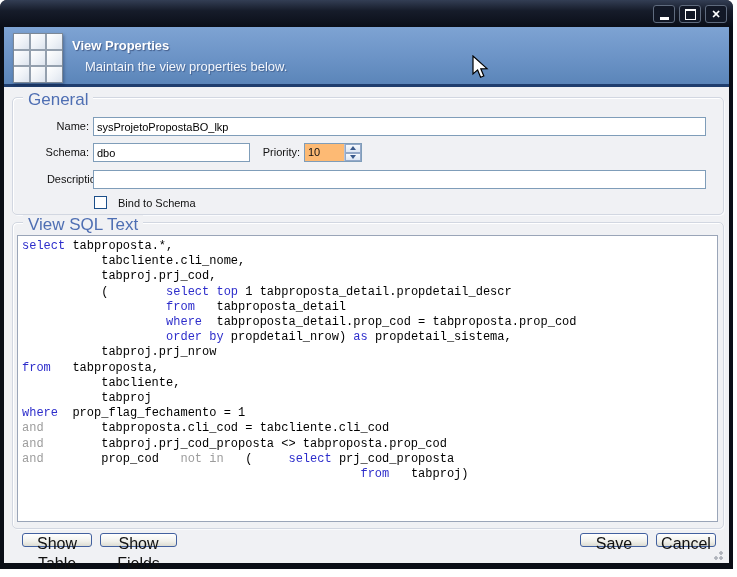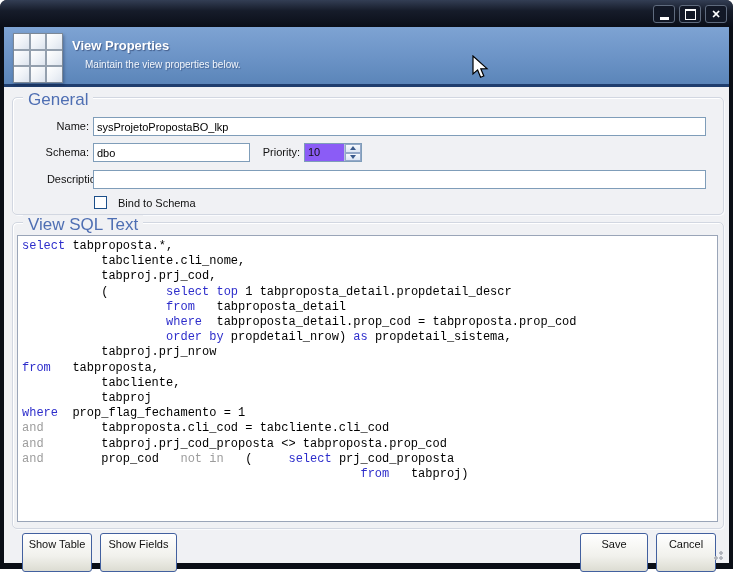--- a/index.html
+++ b/index.html
@@ -19,57 +19,57 @@
   
   .banner{position:absolute;left:4px;top:27px;width:725px;height:57px;
           background:linear-gradient(180deg,#7ea3d3 0%,#6b93c6 55%,#5b85b9 100%);
           border-bottom:3px solid #1f3d6d;}
   .grid-icon{position:absolute;left:9px;top:6px;width:48px;height:48px;display:grid;
              grid-template-columns:repeat(3,1fr);grid-template-rows:repeat(3,1fr);gap:2px;
              background:#94a0ae;border:1px solid #7c8896;box-shadow:1px 2px 3px rgba(10,20,50,.35);}
   .grid-icon div{background:linear-gradient(135deg,#ffffff 0%,#eef2f7 55%,#dde4ee 100%);}
   .banner-title{position:absolute;left:68px;top:11px;color:#ffffff;font-size:13px;font-weight:bold;
                 text-shadow:1px 1px 1px rgba(10,20,60,.45);}
-  .banner-sub{position:absolute;left:81px;top:32px;color:#f2f6fc;font-size:10px;
+  .banner-sub{position:absolute;left:81px;top:32px;color:#f2f6fc;font-size:13px;
               text-shadow:1px 1px 1px rgba(10,20,60,.35);}
   
   .content{position:absolute;left:4px;top:87px;width:725px;height:476px;background:#f0f1f4;}
   .groupbox{position:absolute;border:1px solid #d2d7e1;border-radius:5px;
             box-shadow:inset 1px 1px 0 #ffffff, 1px 1px 0 #fafbfd;}
   .legend{position:absolute;top:-8px;left:10px;background:#f0f1f4;padding:0 5px;
           color:#4f6fb3;font-size:17px;}
   .gb-general{left:8px;top:10px;width:710px;height:116px;}
   .gb-sql{left:8px;top:135px;width:710px;height:305px;}
   .flabel{position:absolute;font-size:11px;color:#111;text-align:right;}
   .tinput{position:absolute;height:19px;border:1px solid #7f9db9;background:#fff;
           font-family:"Liberation Sans",sans-serif;font-size:11px;padding:2px 3px;box-sizing:border-box;}
   
-  .spinwrap{position:absolute;width:58px;height:19px;border:1px solid #7f9db9;background:#8b5cf6;
+  .spinwrap{position:absolute;width:58px;height:19px;border:1px solid #7f9db9;background:#fdba74;
             box-sizing:border-box;display:flex;}
   .spin-val{flex:1;font-size:11px;padding:2px 0 0 3px;color:#111;}
   .spin-btns{width:16px;display:flex;flex-direction:column;border-left:1px solid #b5c3d9;}
   .spin-btn{flex:1;background:linear-gradient(180deg,#f6f9fd,#dde6f3);border:1px solid #93a8c8;
             display:flex;align-items:center;justify-content:center;box-sizing:border-box;}
   .arr-up{width:0;height:0;border-left:3px solid transparent;border-right:3px solid transparent;
           border-bottom:4px solid #3a5a8c;}
   .arr-dn{width:0;height:0;border-left:3px solid transparent;border-right:3px solid transparent;
           border-top:4px solid #3a5a8c;}
   
   .checkbox{position:absolute;width:13px;height:13px;background:#fff;border:1px solid #1c4f8a;
             box-sizing:border-box;}
   .cb-label{position:absolute;font-size:11px;color:#111;}
   
   .sql-edit{position:absolute;left:13px;top:148px;width:701px;height:287px;background:#ffffff;
             border:1px solid #9aa5b8;box-sizing:border-box;overflow:hidden;}
   .sql-edit pre{margin:0;padding:3px 0 0 4px;font-family:"Liberation Mono",monospace;
                 font-size:12px;line-height:15.2px;color:#000;}
   
-  .xpbtn{position:absolute;height:39px;background:linear-gradient(180deg,#ffffff 0%,#f1f1ec 60%,#dcdcd2 100%);
+  .xpbtn{position:absolute;height:14px;background:linear-gradient(180deg,#ffffff 0%,#f1f1ec 60%,#dcdcd2 100%);
          border:1px solid #42609f;border-radius:3px;font-family:"Liberation Sans",sans-serif;
-         font-size:11px;color:#111;text-align:center;line-height:20px;box-sizing:border-box;cursor:default;}
+         font-size:16px;color:#111;text-align:center;line-height:20px;box-sizing:border-box;cursor:default;}
   .grip{position:absolute;right:6px;bottom:3px;width:12px;height:12px;
         background:
           radial-gradient(circle at 10px 10px,#aeb2ba 1.5px,transparent 2px),
           radial-gradient(circle at 10px 5px,#aeb2ba 1.5px,transparent 2px),
           radial-gradient(circle at 5px 10px,#aeb2ba 1.5px,transparent 2px);}
   
   .cursor{position:absolute;left:472px;top:55px;}
 </style>
 </head>
 <body>

